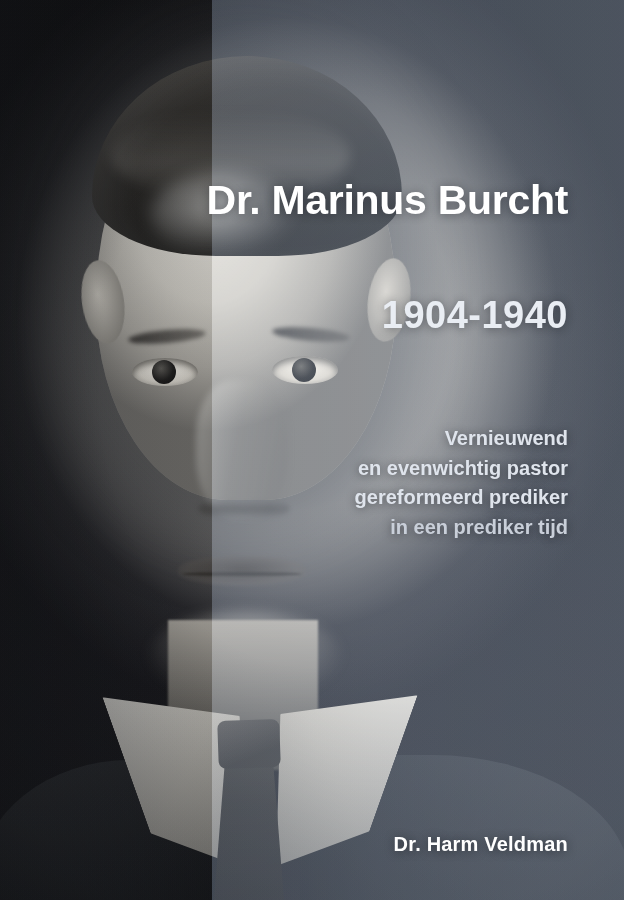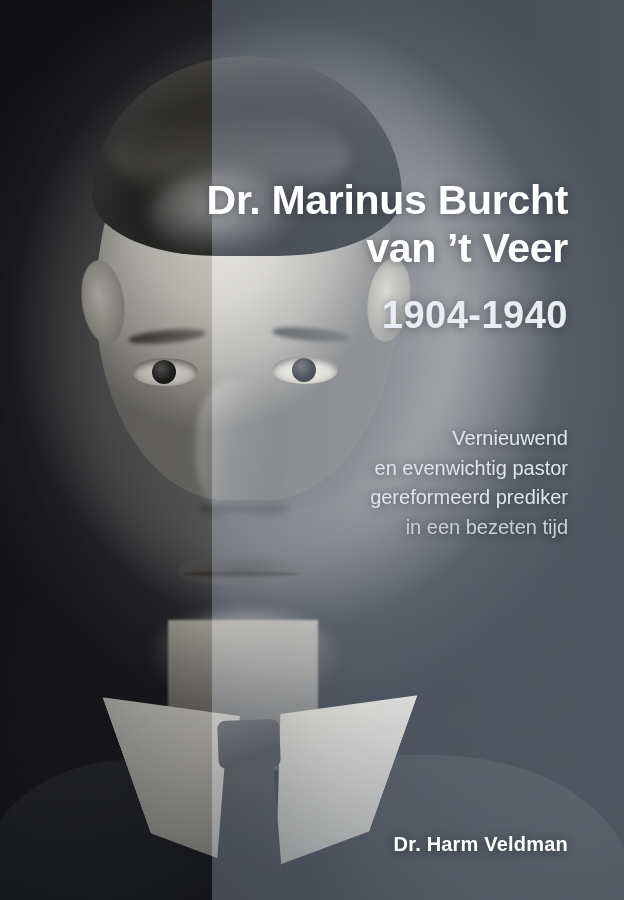--- a/index.html
+++ b/index.html
@@ -281,21 +281,21 @@
   }
   .subtitle {
     position: absolute;
     right: 56px;
     top: 424px;
     width: 420px;
     text-align: right;
     color: #dfe4ec;
     font-size: 20px;
     line-height: 1.48;
-    font-weight: 400;
+    font-weight: 700;
     text-shadow: 0 1px 8px rgba(20,22,28,0.5);
   }
   .subtitle span { display: block; }
   .subtitle span:last-child { color: #c9cfd9; }
   .author {
     position: absolute;
     right: 56px;
     bottom: 44px;
     width: 470px;
     text-align: right;
@@ -338,28 +338,27 @@
   </div>
 
   <div class="vignette"></div>
   <div class="tint-left"></div>
   <div class="tint-right"></div>
   <div class="grain"></div>
 
   <div class="text-layer">
     <div class="title">
       <span>Dr. Marinus Burcht</span>
-      <span class="line2">van ’t Veer</span>
     </div>
 
     <div class="years">1904-1940</div>
 
     <div class="subtitle">
       <span>Vernieuwend</span>
       <span>en evenwichtig pastor</span>
       <span>gereformeerd prediker</span>
-      <span>in een bezeten tijd</span>
+      <span>in een prediker tijd</span>
     </div>
 
     <div class="author">Dr. Harm Veldman</div>
   </div>
 
 </div>
 
 </body></html>

